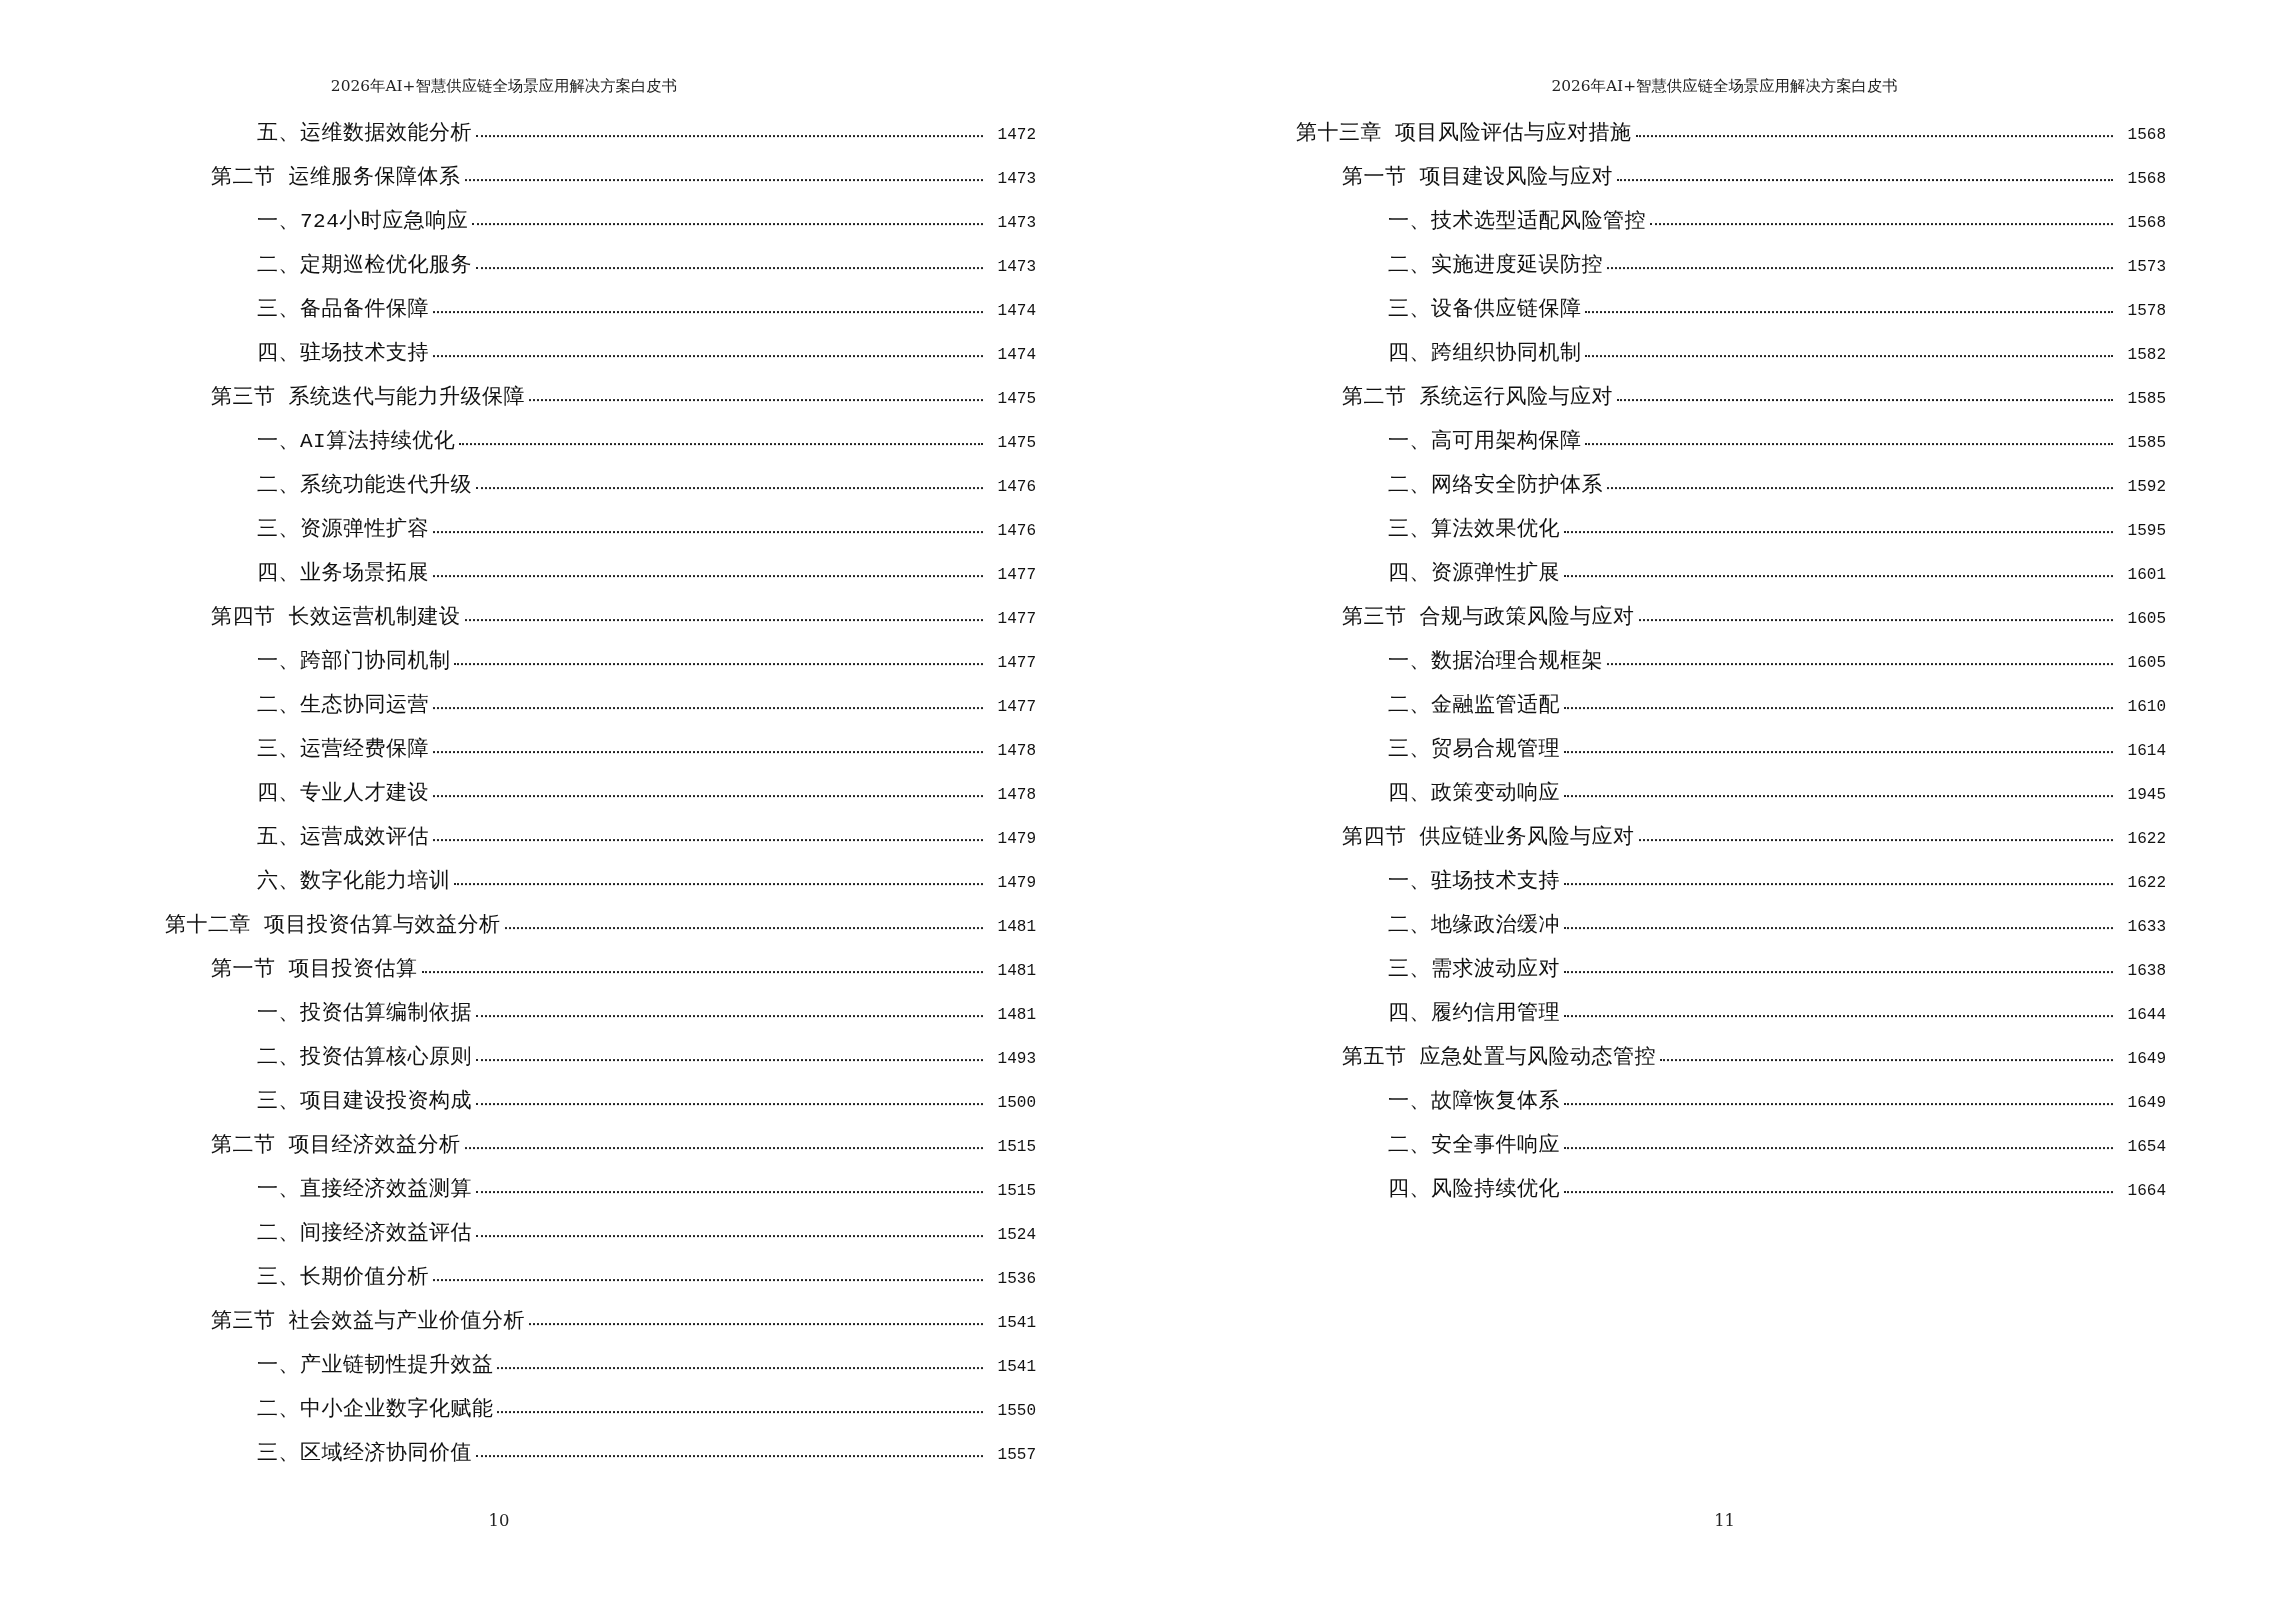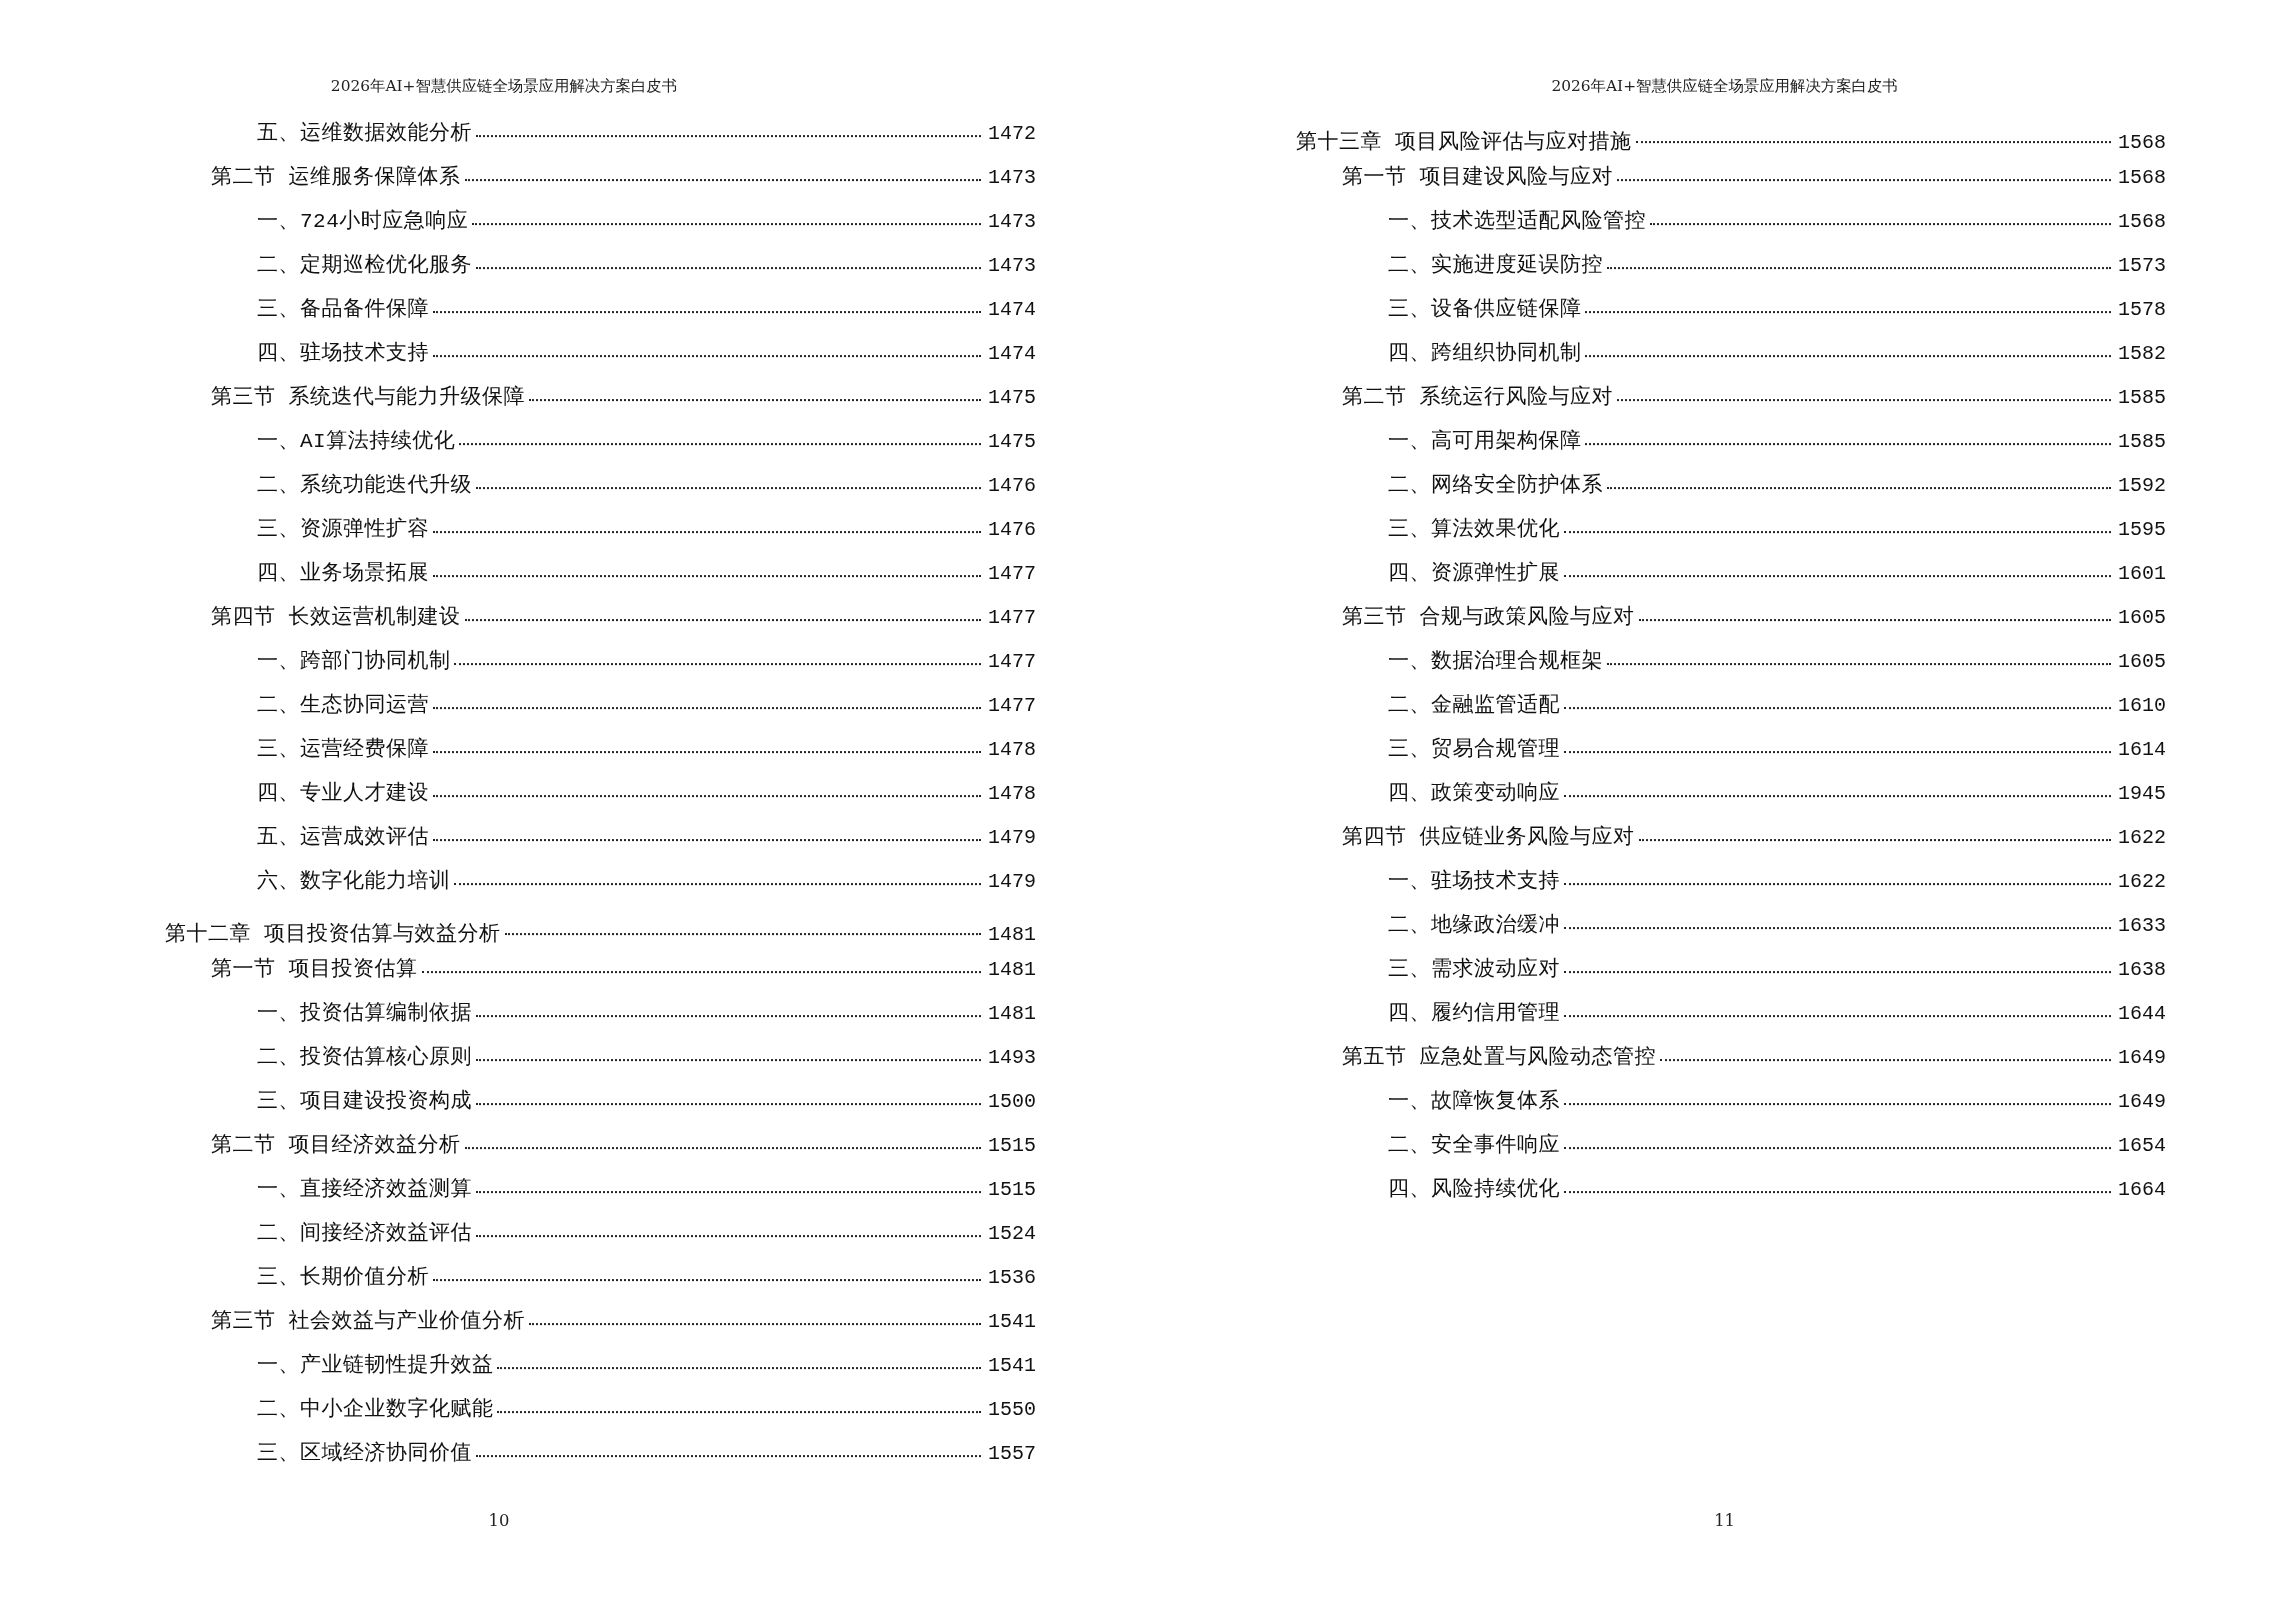--- a/index.html
+++ b/index.html
@@ -48,39 +48,39 @@
     .page-right .toc { left: 154px; width: 870px; }
 
     .toc-row {
       display: flex;
       align-items: baseline;
       height: 44px;
       font-size: 21px;
       line-height: 27px;
       white-space: nowrap;
     }
-    .toc-row.level-1 { padding-left: 0; align-items: center; }
+    .toc-row.level-1 { padding-left: 0; }
     .toc-row.level-2 { padding-left: 46px; }
     .toc-row.level-3 { padding-left: 92px; }
 
     .toc-title {
       flex: 0 0 auto;
       letter-spacing: 0.5px;
     }
     .toc-leader {
       flex: 1 1 auto;
       margin: 0 6.7px 0 3.9px;
       height: 4.8px;
       border-bottom: 2.4px dotted #222222;
       transform: translateY(-1.9px);
       overflow: hidden;
     }
     .toc-page {
       flex: 0 0 auto;
-      font-size: 20px;
+      font-size: 16px;
       letter-spacing: 0px;
       min-width: 46px;
       text-align: right;
     }
 
     .page-number {
       position: absolute;
       top: 1511px;
       width: 100%;
       text-align: center;

